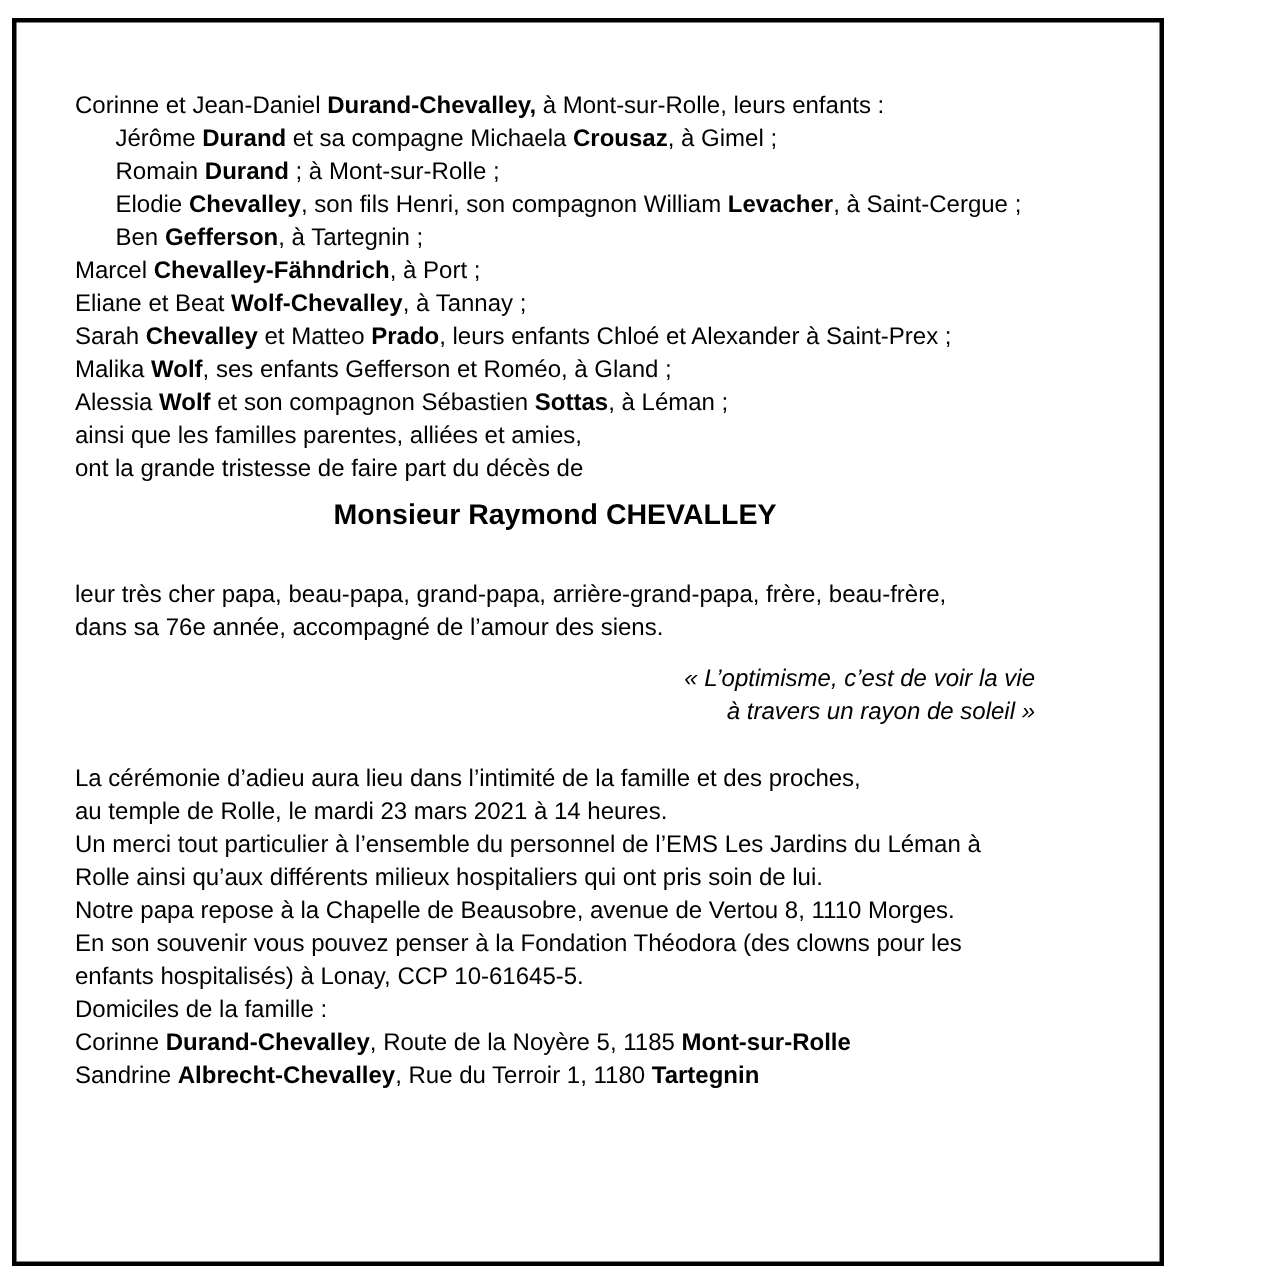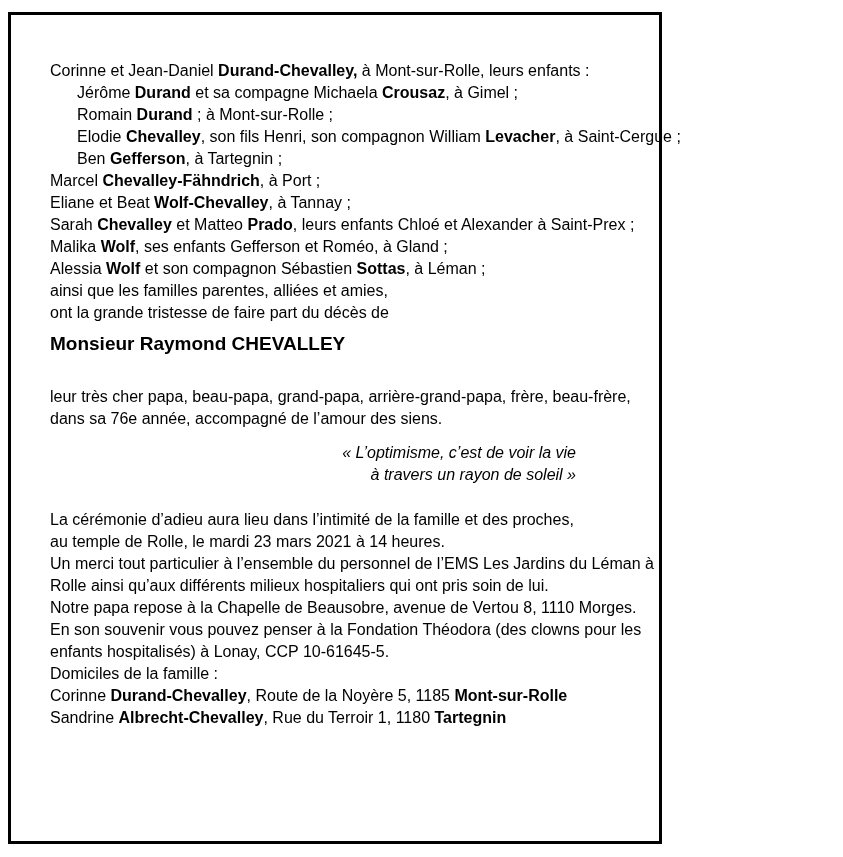--- a/index.html
+++ b/index.html
@@ -12,21 +12,21 @@
     height: 857px;
     position: relative;
     font-family: "Liberation Sans", "DejaVu Sans", sans-serif;
     color: #000000;
     overflow: hidden;
   }
   .frame {
     position: absolute;
     left: 8px;
     top: 12px;
-    width: 654px;
+    width: 768px;
     height: 832px;
     border: 3px solid #000000;
     box-sizing: border-box;
     background: #ffffff;
   }
   .content {
     padding: 45px 83px 0 39px;
     font-size: 16px;
     line-height: 22px;
   }
@@ -37,21 +37,21 @@
     padding-left: 27px;
   }
   .bold {
     font-weight: bold;
   }
   .title {
     margin-top: 7px;
     font-size: 19px;
     line-height: 26px;
     font-weight: bold;
-    text-align: left;
+    text-align: center;
   }
   .eulogy {
     margin-top: 29px;
   }
   .quote {
     margin-top: 12px;
     font-style: italic;
     text-align: right;
   }
   .quote .line { white-space: nowrap; }

